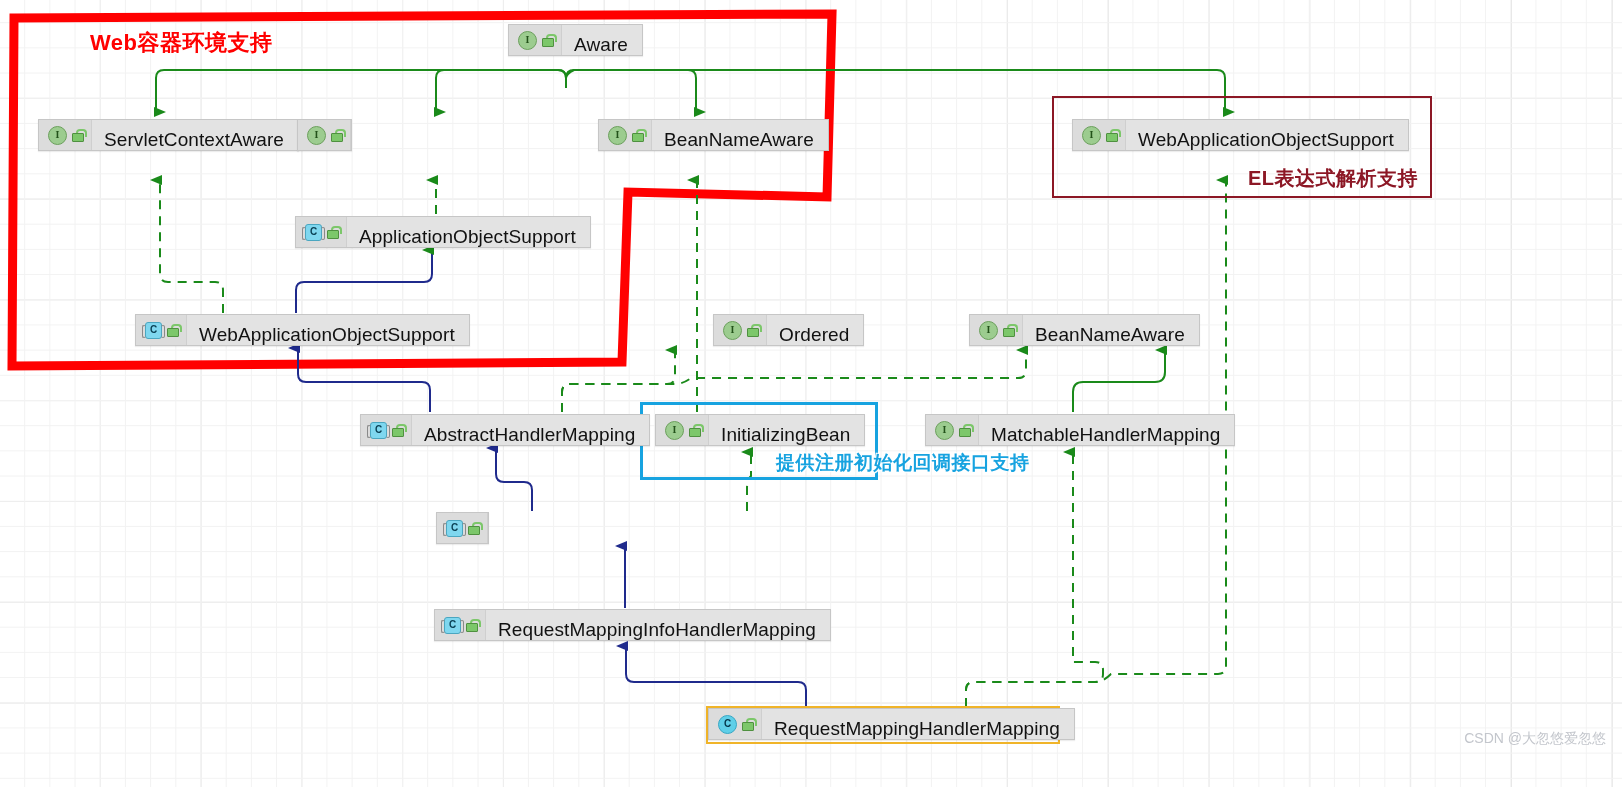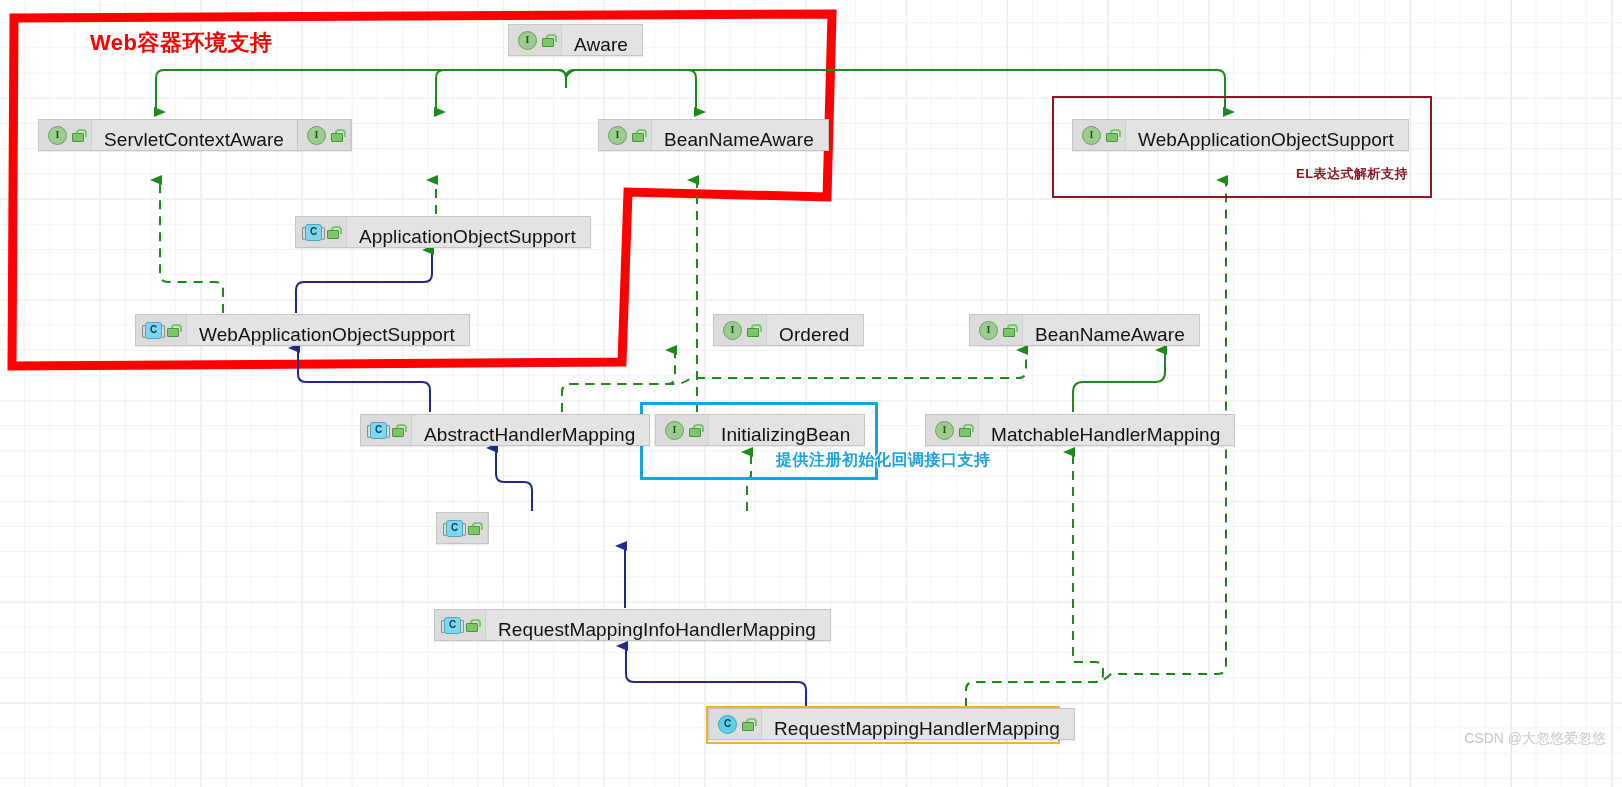--- a/index.html
+++ b/index.html
@@ -114,26 +114,25 @@
     position:absolute;
     font-weight:bold;
     white-space:nowrap;
     letter-spacing:.5px;
   }
   .ann-red{
     color:#ff0000;font-size:22px;
     text-shadow:0 0 3px #fff,1px 1px 0 #fff,-1px -1px 0 #fff,1px -1px 0 #fff,-1px 1px 0 #fff;
   }
   .ann-dkred{
-    color:#8c1725;font-size:13px;
+    color:#8c1725;font-size:20px;
     text-shadow:0 0 2px #fff,1px 1px 0 #fff,-1px -1px 0 #fff,1px -1px 0 #fff,-1px 1px 0 #fff;
-    margin-left:48px;
   }
   .ann-blue{
-    color:#17a3e0;font-size:16px;
+    color:#17a3e0;font-size:19px;
     text-shadow:0 0 3px #fff,1px 1px 0 #fff,-1px -1px 0 #fff,1px -1px 0 #fff,-1px 1px 0 #fff;
     text-align:right;
   }
   .watermark{
     position:absolute;right:16px;bottom:39px;
     color:#c3c6cc;font-size:14px;white-space:nowrap;
   }
 </style>
 </head>
 <body>

